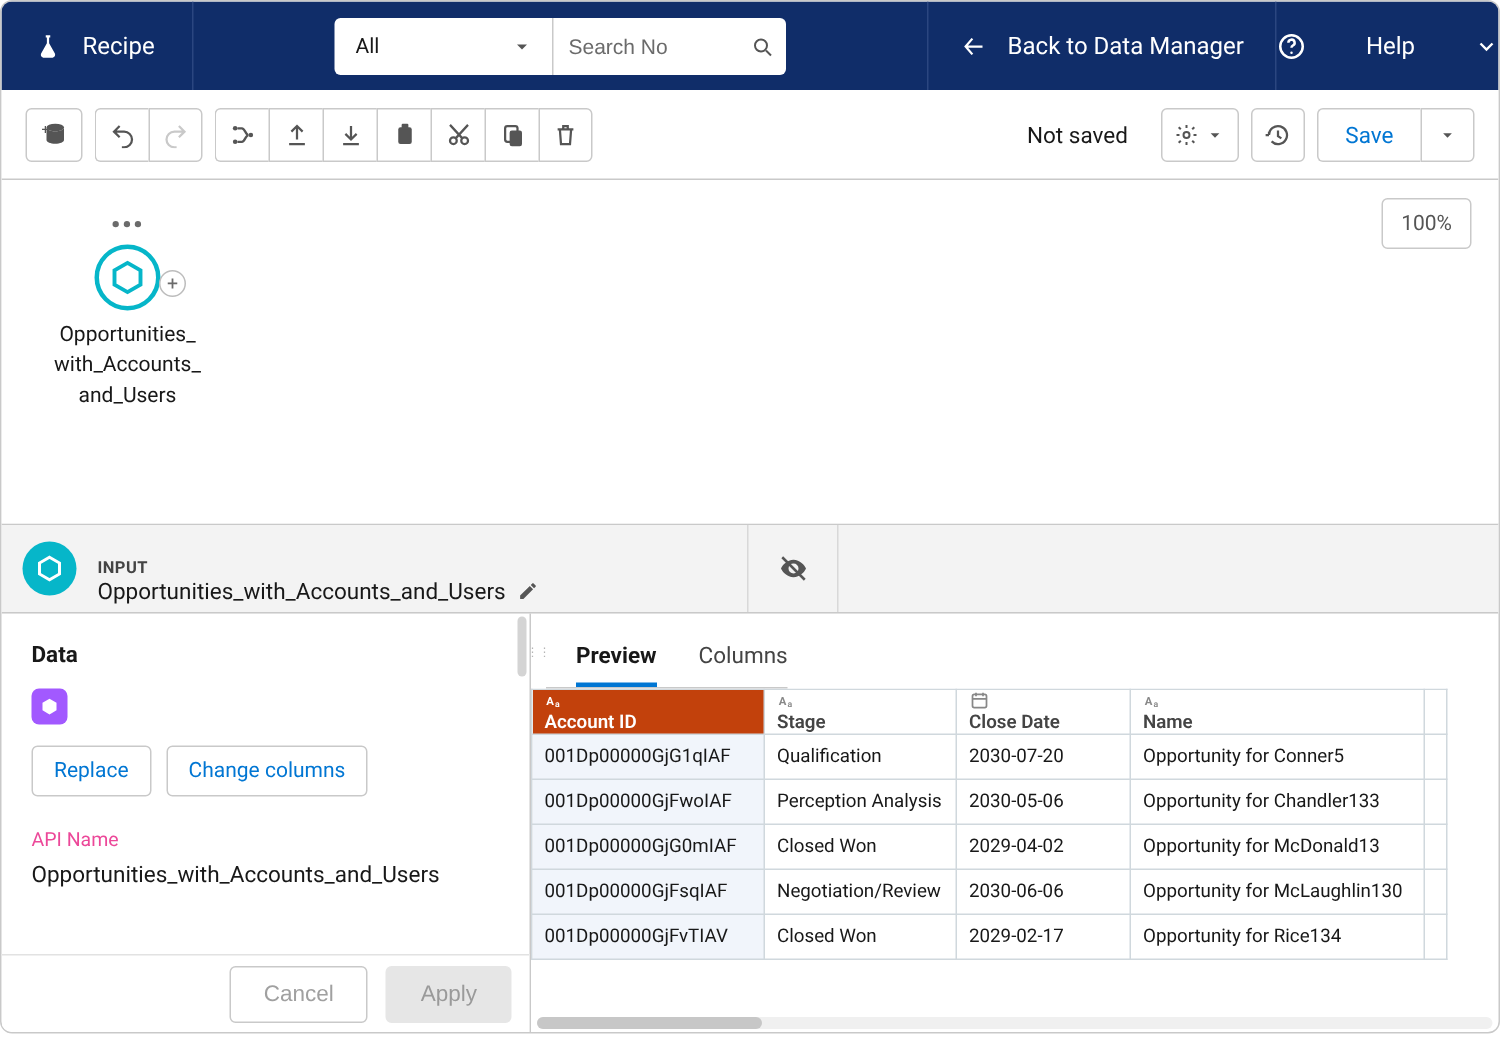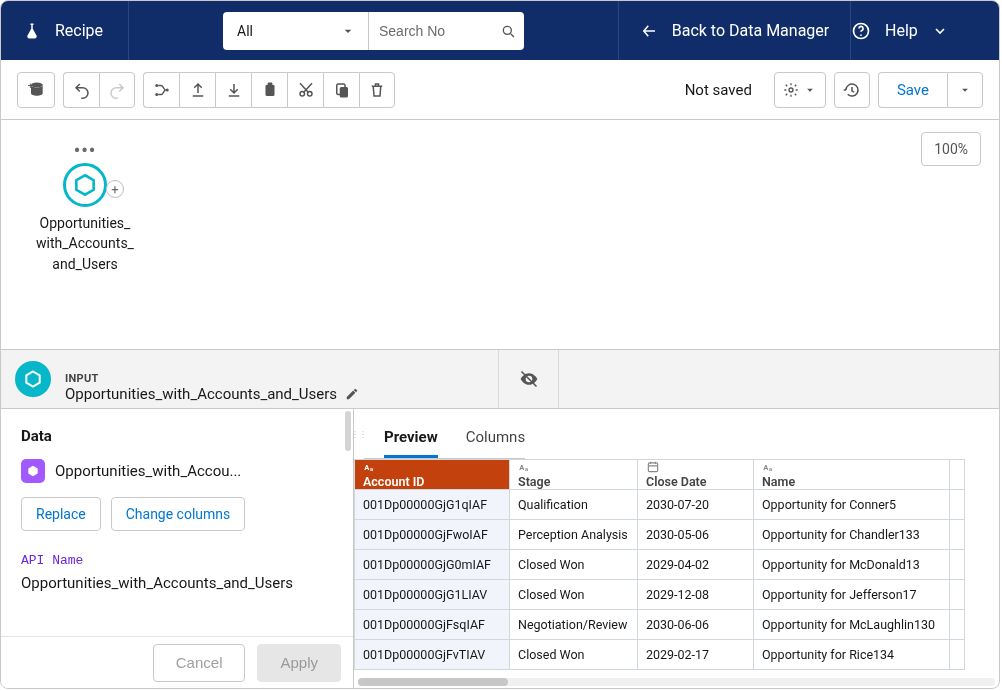--- a/index.html
+++ b/index.html
@@ -11,21 +11,21 @@
   .nav-sect { display:flex; align-items:center; border-right:1px solid #2b4680; }
   .nav-recipe { width:128px; gap:14px; padding-left:22px; font-size:16px; font-weight:400; }
   .nav-spacer { flex:1; justify-content:center; }
   .search-wrap { display:flex; height:38px; background:#fff; border-radius:4px; overflow:hidden; }
   .sel-all { width:146px; border-right:1px solid #c9c9c9; display:flex; align-items:center; padding-left:14px; font-size:14px; color:#181818; position:relative; }
   .sel-all .caret { position:absolute; right:12px; }
   .search-input { width:123px; border:none; outline:none; font-size:14px; padding-left:10px; color:#555; background:#fff; }
   .search-input::placeholder { color:#6b6b6b; }
   .search-icon-box { width:32px; display:flex; align-items:center; justify-content:center; color:#555; }
   .nav-back { width:232px; justify-content:center; gap:14px; font-size:16px; cursor:pointer; }
-  .nav-help { width:148px; justify-content:flex-start; gap:14px; font-size:16px; cursor:pointer; border-right:none; }
+  .nav-help { width:148px; justify-content:space-between; gap:14px; font-size:16px; cursor:pointer; border-right:none; }
 
   
   .toolbar { height:60px; border-bottom:1px solid #c9c9c9; display:flex; align-items:center; padding:0 16px; gap:8px; background:#fff; }
   .btn { height:36px; min-width:36px; border:1px solid #c9c9c9; border-radius:4px; background:#fff; display:flex; align-items:center; justify-content:center; padding:0 8px; color:#555; cursor:pointer; }
   .btn.disabled { color:#c9c9c9; }
   .btn-grp { display:flex; }
   .btn-grp .btn { border-radius:0; border-right:none; }
   .btn-grp .btn:first-child { border-top-left-radius:4px; border-bottom-left-radius:4px; }
   .btn-grp .btn:last-child  { border-top-right-radius:4px; border-bottom-right-radius:4px; border-right:1px solid #c9c9c9; }
   .tool-spacer { flex:1; }
@@ -54,21 +54,21 @@
 
   
   .bottom { flex:1; display:flex; min-height:0; }
   .side { width:353px; border-right:1px solid #c9c9c9; padding:18px 20px 60px 20px; position:relative; display:flex; flex-direction:column; overflow:hidden; }
   .side-scrollhint { position:absolute; top:2px; right:2px; width:6px; height:40px; background:#d4d4d4; border-radius:3px; }
   .side h4 { font-size:15px; font-weight:700; margin-bottom:14px; }
   .src-row { display:flex; align-items:center; gap:10px; font-size:15px; color:#181818; margin-bottom:14px; }
   .src-ico { width:24px; height:24px; border-radius:5px; background:#a259ff; display:flex; align-items:center; justify-content:center; }
   .btn-row { display:flex; gap:10px; margin-bottom:22px; }
   .link-btn { height:34px; border:1px solid #c9c9c9; border-radius:4px; background:#fff; padding:0 14px; font-size:14px; color:#0176d3; display:flex; align-items:center; cursor:pointer; }
-  .side-label { font-size:13px; color:#6d28d9; margin-bottom:6px;font-family:Liberation Mono, monospace; }
+  .side-label { font-size:13px; color:#ec4899; margin-bottom:6px; }
   .api-val   { font-size:15px; color:#181818; }
   .side-footer { position:absolute; left:0; right:0; bottom:0; height:52px; border-top:1px solid #e2e2e2; display:flex; align-items:center; justify-content:flex-end; gap:12px; padding-right:12px; background:#fff; }
   .foot-btn { height:38px; border:1px solid #c9c9c9; border-radius:4px; padding:0 22px; font-size:15px; color:#a0a0a0; background:#fff; }
   .foot-btn.apply { background:#e6e6e6; border-color:#e6e6e6; color:#9a9a9a; }
 
   
   .right { flex:1; display:flex; flex-direction:column; min-width:0; }
   .tabs { height:50px; display:flex; align-items:flex-end; gap:28px; padding-left:20px; border-bottom:1px solid #c9c9c9;text-align:right; }
   .tab { font-size:15px; padding-bottom:12px; color:#444; cursor:pointer; }
   .tab.active { font-weight:700; color:#181818; border-bottom:3px solid #0176d3; padding-bottom:9px; }
@@ -353,21 +353,20 @@
   <div class="bottom">
     <div class="side">
       <div class="side-scrollhint"></div>
       <h4>Data</h4>
       <div class="src-row">
         <div class="src-ico">
           <svg class="ic14" style="color:#fff">
               <use href="#i-hexf"></use>
             </svg>
         </div>
-        <span>Opportunities_with_Accou...</span>
       </div>
       <div class="btn-row">
         <div class="link-btn">Replace</div>
         <div class="link-btn">Change columns</div>
       </div>
       <div class="side-label">API Name</div>
       <div class="api-val">Opportunities_with_Accounts_and_Users</div>
 
       <div class="side-footer">
         <button class="foot-btn">Cancel</button>
@@ -425,27 +424,20 @@
                 <td></td>
               </tr>
               <tr>
                 <td class="idcol">001Dp00000GjG0mIAF</td>
                 <td>Closed Won</td>
                 <td>2029-04-02</td>
                 <td>Opportunity for McDonald13</td>
                 <td></td>
               </tr>
               <tr>
-                <td class="idcol">001Dp00000GjG1LIAV</td>
-                <td>Closed Won</td>
-                <td>2029-12-08</td>
-                <td>Opportunity for Jefferson17</td>
-                <td></td>
-              </tr>
-              <tr>
                 <td class="idcol">001Dp00000GjFsqIAF</td>
                 <td>Negotiation/Review</td>
                 <td>2030-06-06</td>
                 <td>Opportunity for McLaughlin130</td>
                 <td></td>
               </tr>
               <tr>
                 <td class="idcol">001Dp00000GjFvTIAV</td>
                 <td>Closed Won</td>
                 <td>2029-02-17</td>

